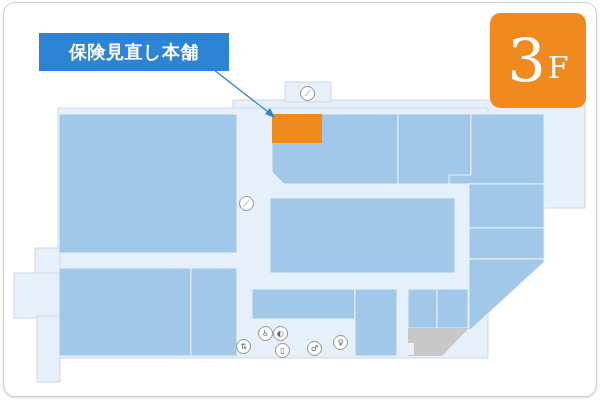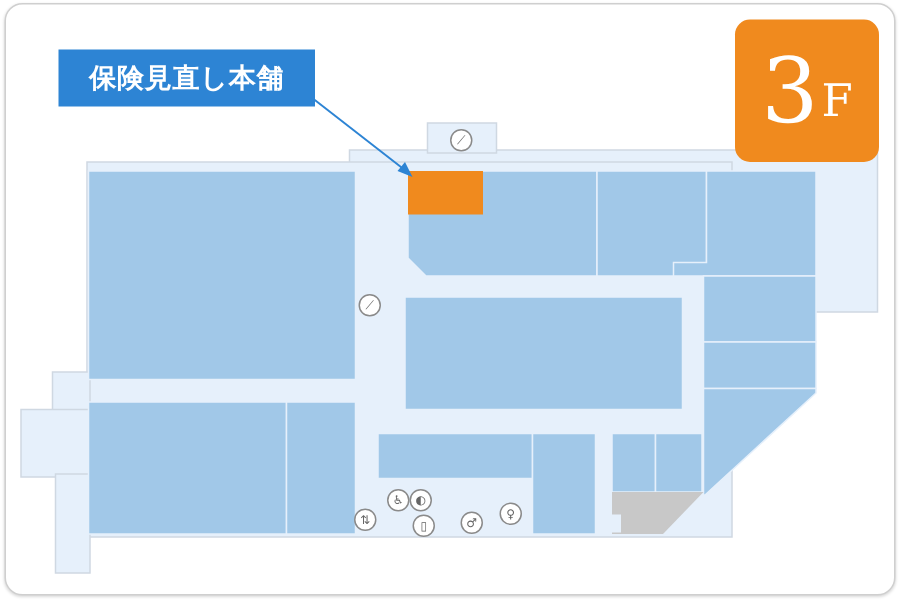--- a/index.html
+++ b/index.html
@@ -1,19 +1,19 @@
 <!DOCTYPE html>
 <html><head>
 <meta charset="utf-8">
 <style>
   html, body { margin:0; padding:0; background:#ffffff; }
   body { width:600px; height:400px; position:relative; overflow:hidden; font-family:"DejaVu Sans", sans-serif; }
   .card { position:absolute; left:3px; top:2px; width:592px; height:393px; border:1px solid #cfcfcf; border-radius:12px; background:#fff; box-shadow:0 1px 2px rgba(0,0,0,0.15); }
   svg.map { position:absolute; left:0; top:0; }
-  .label-box { position:absolute; left:39px; top:33px; width:171px; height:38px; background:#2d84d4; color:#fff; font-size:18px; font-weight:bold; display:flex; align-items:center; justify-content:center; letter-spacing:0.5px; }
+  .label-box { position:absolute; left:39px; top:33px; width:190px; height:38px; background:#2d84d4; color:#fff; font-size:18px; font-weight:bold; display:flex; align-items:center; justify-content:center; letter-spacing:0.5px; }
   .floor-badge { position:absolute; left:490px; top:13px; width:96px; height:95px; background:#f08a1e; border-radius:10px; color:#fff; display:flex; align-items:center; justify-content:center; font-family:"DejaVu Serif", serif; }
   .floor-badge .num { font-size:60px; line-height:1; }
   .floor-badge .unit { font-size:30px; margin-left:2px; margin-top:14px; }
   .icon { position:absolute; width:13px; height:13px; border:1px solid #8a8a8a; border-radius:50%; background:#fff; font-size:8px; line-height:13px; text-align:center; color:#666; }
 </style>
 </head>
 <body>
 
 <div class="card"></div>
 

